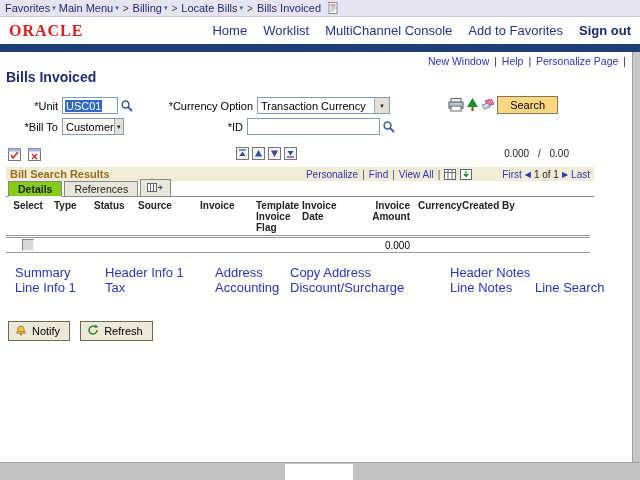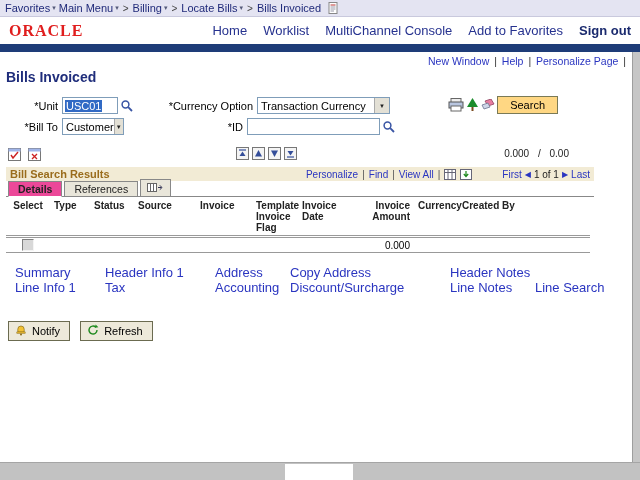--- a/index.html
+++ b/index.html
@@ -63,21 +63,21 @@
   .restitle{font-size:11px;font-weight:bold;color:#9a6c1c;}
   .resright{display:flex;align-items:center;gap:4px;font-size:10px;}
   .reslink{color:#2a35c0;cursor:pointer;}
   .ressep{color:#555;}
   .pager{display:flex;align-items:center;gap:3px;margin-left:26px;font-size:10px;}
   .pgarrow{color:#2a35c0;font-size:8px;cursor:pointer;}
   .pgtext{color:#222;}
 
   .tabs{display:flex;align-items:flex-end;border-bottom:1px solid #888;height:16px;padding-left:2px;}
   .tab{font-size:10.5px;padding:1px 9px;border:1px solid #888;border-bottom:none;margin-right:2px;cursor:pointer;background:#e9e6da;color:#222;}
-  .tab.active{background:#ec4899;font-weight:bold;position:relative;top:1px;border-bottom:1px solid #fff;}
+  .tab.active{background:#84cc16;font-weight:bold;position:relative;top:1px;border-bottom:1px solid #fff;}
   .tab.icontab{padding:2px 6px;display:flex;align-items:center;}
 
   table.grid{border-collapse:collapse;width:584px;font-size:10px;table-layout:fixed;}
   table.grid th{font-weight:bold;color:#222;text-align:left;vertical-align:top;padding:3px 4px 2px 4px;border-bottom:3px double #999;cursor:pointer;}
   table.grid th.c-sel{text-align:center;}
   table.grid th.c-amt,table.grid td.c-amt{text-align:right;}
   table.grid td{border-bottom:1px solid #999;height:16px;padding:1px 4px;}
   .checkbox{width:12px;height:12px;background:#d8d8d8;border:1px solid #808080;border-bottom-color:#f4f4f4;border-right-color:#f4f4f4;margin:0 auto;cursor:pointer;}
 
   

